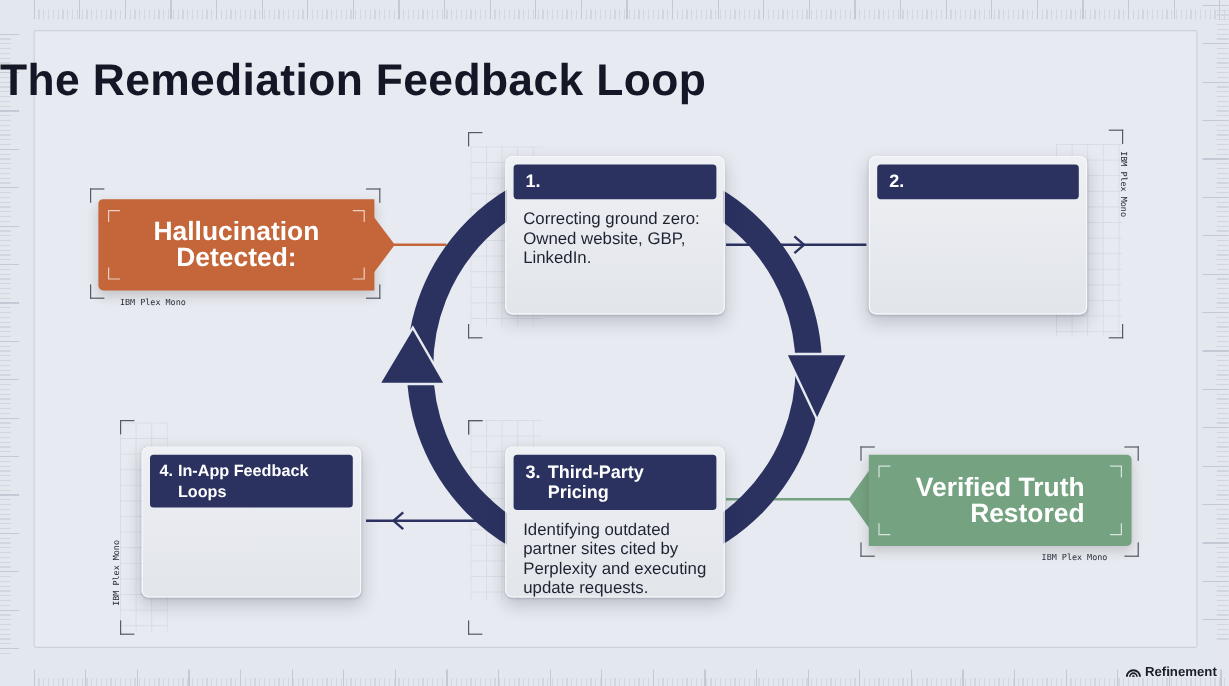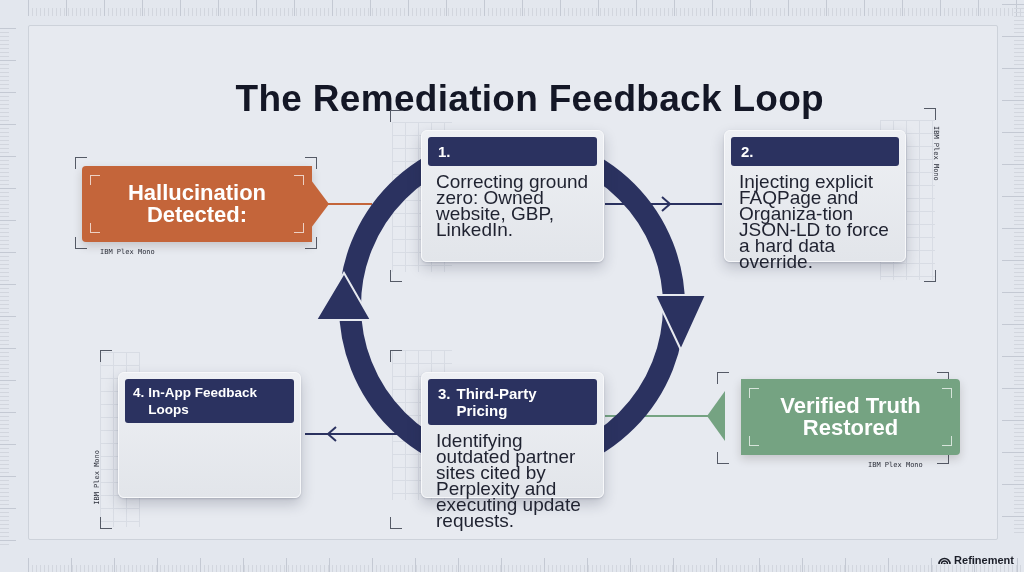--- a/index.html
+++ b/index.html
@@ -45,23 +45,22 @@
     background-position: 0 0, 12px 0;
     background-repeat: no-repeat;
   }
   .frame {
     position: absolute; left: 28px; top: 25px; width: 970px; height: 515px;
     border: 1px solid #cdd2da; border-radius: 2px;
     background: #e7eaf0;
   }
   .title {
     position: absolute; left: 0; width: 824px; top: 46px;
-    text-align: right; font-weight: 700; font-size: 37px; letter-spacing: 0.3px;
+    text-align: left; font-weight: 700; font-size: 37px; letter-spacing: 0.3px;
     color: #141726;
-    margin-top: 32px;
   }
   .grid-bg {
     position: absolute;
     background-image:
       linear-gradient(#d3d8e1 1px, transparent 1px),
       linear-gradient(90deg, #d3d8e1 1px, transparent 1px);
     background-size: 13px 13px;
     opacity: .75;
   }
   .bracket {
@@ -80,21 +79,21 @@
     box-shadow: 0 6px 14px rgba(30,35,60,.22), 0 1px 2px rgba(30,35,60,.15);
     padding: 6px;
   }
   .card-head {
     background: #2b3260; color: #fff; font-weight: 700; font-size: 15px;
     border-radius: 3px; padding: 6px 10px; line-height: 17px;
     display: flex;
   }
   .card-head .num { margin-right: 6px; }
   .card-body {
-    font-size: 19px; line-height: 16px; color: #1f2230; padding: 8px 8px 0 8px;
+    font-size: 14px; line-height: 16px; color: #1f2230; padding: 8px 8px 0 8px;
   }
   .callout {
     position: absolute; color: #fff; font-weight: 700; font-size: 22px; line-height: 22px;
     text-align: center; display: flex; align-items: center; justify-content: center;
     box-shadow: 0 4px 10px rgba(40,30,20,.18);
   }
   .callout.orange {
     background: #c4653a; border-radius: 4px 0 0 4px;
   }
   .callout.green {
@@ -170,21 +169,20 @@
   <div class="card-body">Correcting ground zero: Owned website, GBP, LinkedIn.</div>
 </div>
 
 <div class="bracket b-tr" style="left:924px;top:108px;"></div>
 <div class="bracket b-br" style="left:924px;top:270px;"></div>
 <div class="mono-label vert" style="left:932px;top:126px;">IBM Plex Mono</div>
 <div class="card" style="left:724px;top:130px;width:182px;height:132px;">
   <div class="card-head">
     <span class="num">2.</span>
   </div>
-  <div class="card-body">Injecting explicit FAQPage and Organiza-tion JSON-LD to force a hard data override.</div>
 </div>
 
 <div class="bracket b-tl" style="left:390px;top:350px;"></div>
 <div class="card" style="left:421px;top:372px;width:183px;height:126px;">
   <div class="card-head">
     <span class="num">3.</span>
     <span>Third-Party Pricing</span>
   </div>
   <div class="card-body">Identifying outdated partner sites cited by Perplexity and executing update requests.</div>
 </div>
@@ -201,21 +199,21 @@
   </div>
 </div>
 
 <div class="bracket b-tl" style="left:717px;top:372px;"></div>
 <div class="bracket b-tr" style="left:937px;top:372px;"></div>
 <div class="bracket b-bl" style="left:717px;top:452px;"></div>
 <div class="bracket b-br" style="left:937px;top:452px;"></div>
 <svg style="position:absolute;left:705px;top:379px;" width="20" height="76">
   <polygon points="20,12 2,37 20,62" fill="#75a382"></polygon>
 </svg>
-<div class="callout green" style="left:741px;top:379px;width:219px;height:76px;">
+<div class="callout green" style="left:724px;top:379px;width:219px;height:76px;text-align:right;">
   <div class="inner-corner" style="left:8px;top:9px;border-width:1px 0 0 1px;"></div>
   <div class="inner-corner" style="right:8px;top:9px;border-width:1px 1px 0 0;"></div>
   <div class="inner-corner" style="left:8px;bottom:9px;border-width:0 0 1px 1px;"></div>
   <div class="inner-corner" style="right:8px;bottom:9px;border-width:0 1px 1px 0;"></div>
   <div>
     <div>Verified Truth</div>
     <div>Restored</div>
   </div>
 </div>
 <div class="mono-label" style="left:868px;top:461px;">IBM Plex Mono</div>

